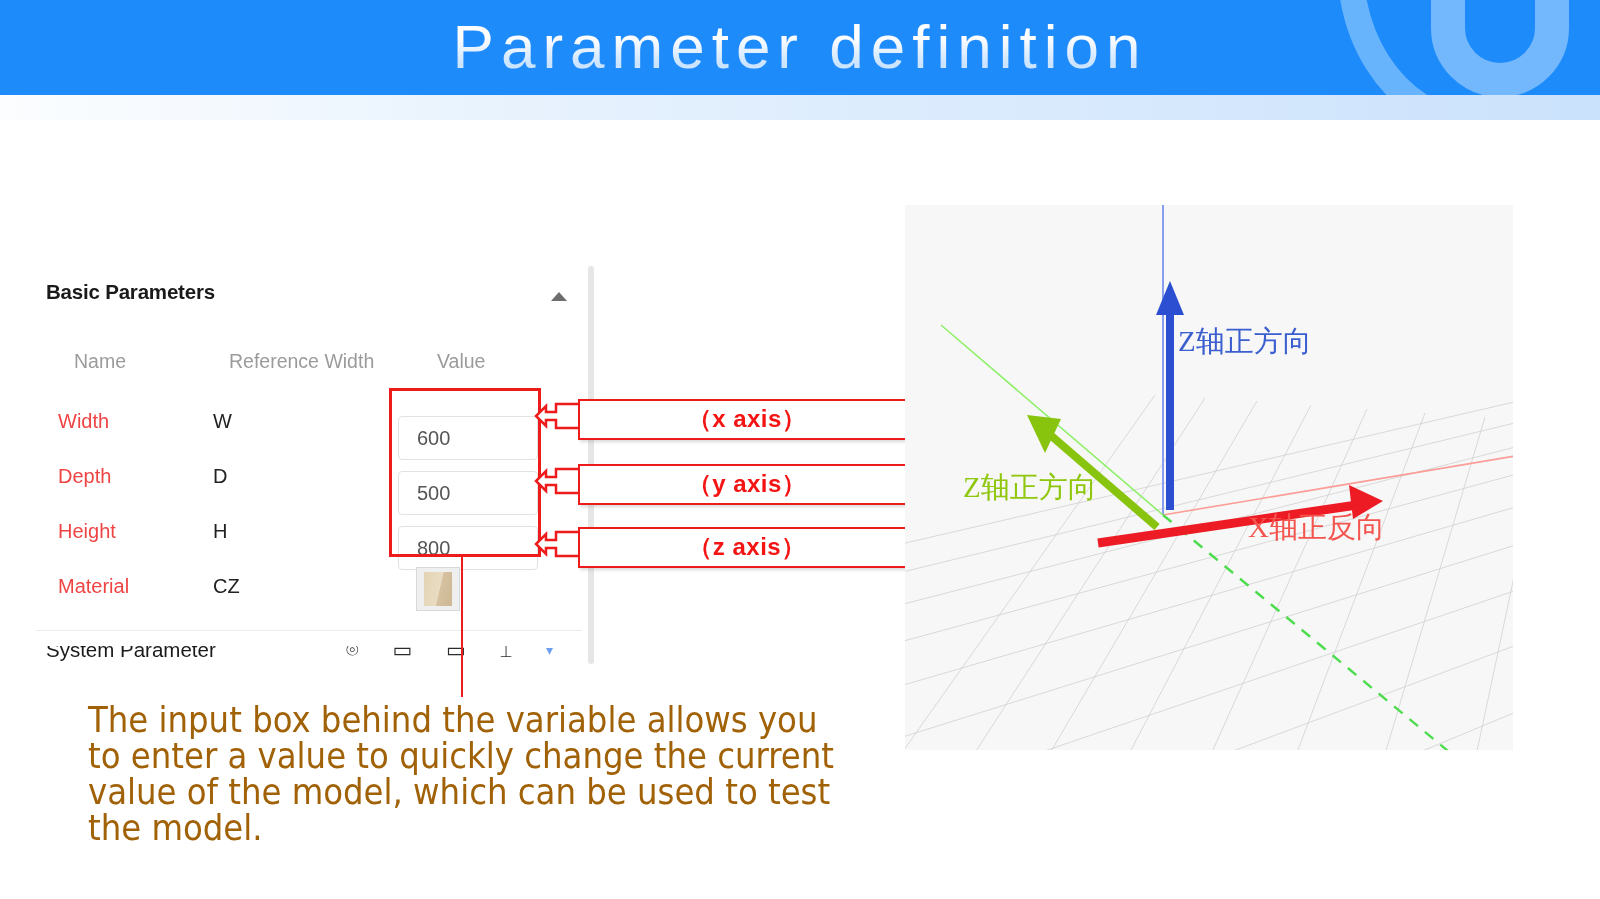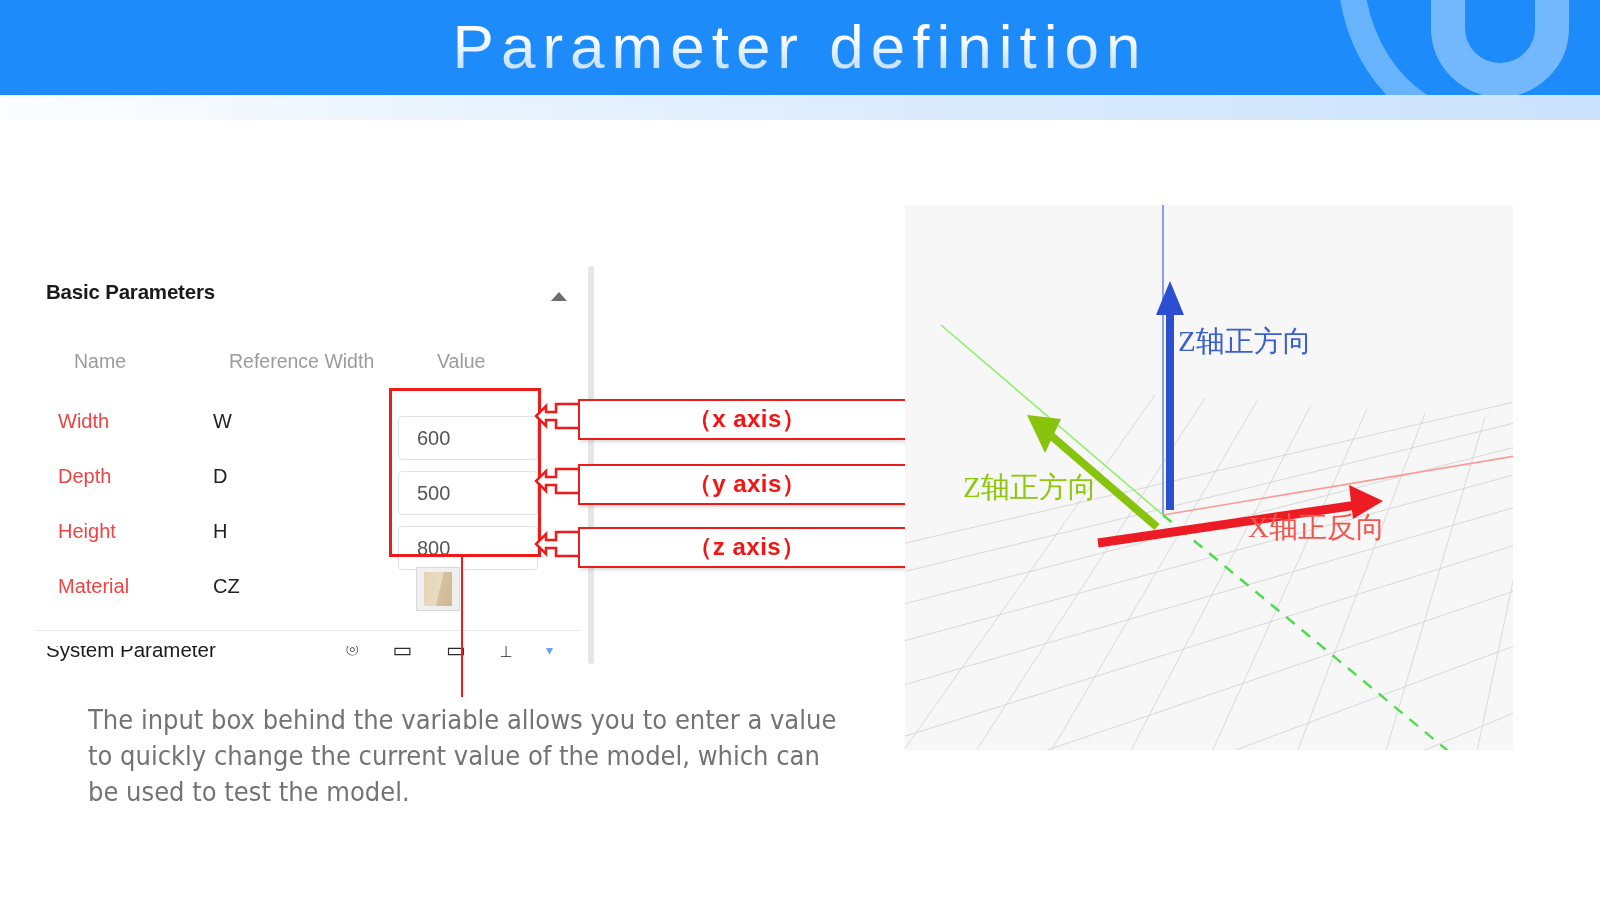--- a/index.html
+++ b/index.html
@@ -185,23 +185,23 @@
 
   .leader-line {
     position: absolute; left: 461px; top: 557px;
     width: 2px; height: 140px;
     background: #ee1b1b;
   }
   .note-text {
     position: absolute; left: 88px; top: 702px;
     width: 760px;
     font-family: "DejaVu Sans Condensed", "Liberation Sans Narrow", "Liberation Sans", sans-serif;
-    font-size: 27px;
+    font-size: 36px;
     line-height: 36px;
-    color: #737373;
+    color: #a16207;
   }
 
   
   .viewport {
     position: absolute; left: 905px; top: 205px;
     width: 608px; height: 545px;
     background: #f7f7f7;
     overflow: hidden;
   }
   .viewport svg { display: block; }

